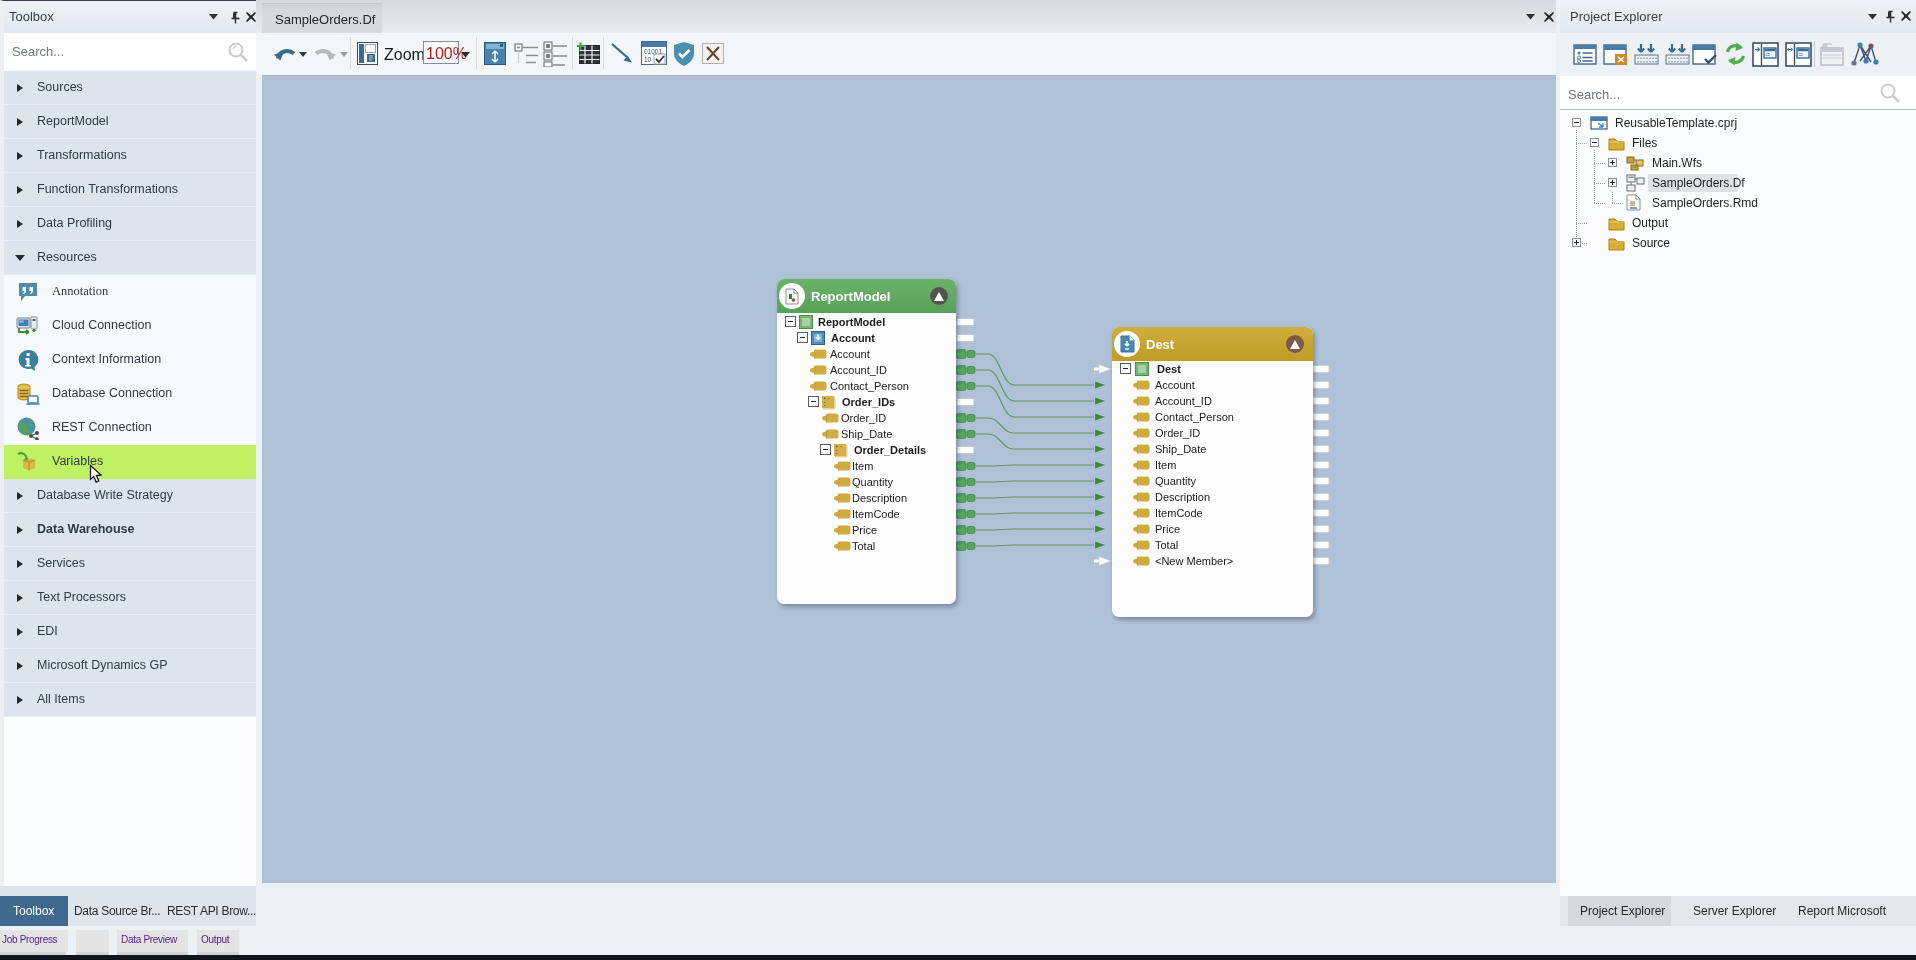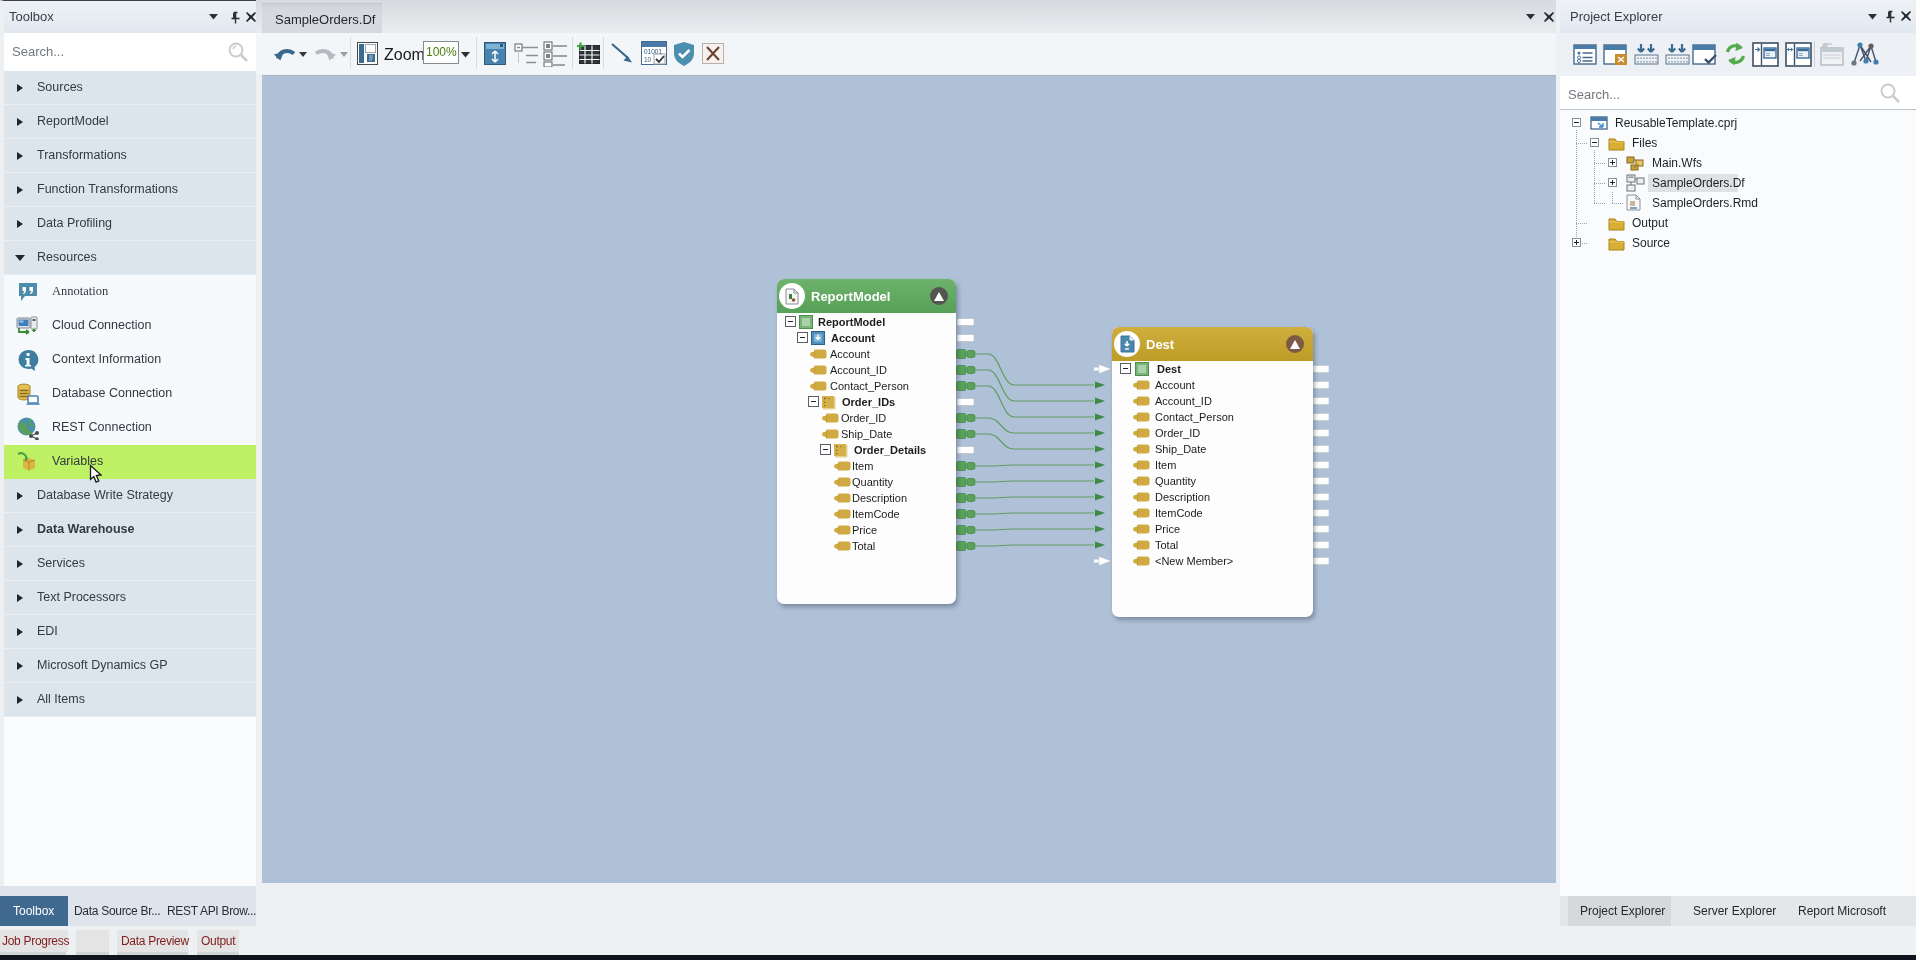--- a/index.html
+++ b/index.html
@@ -68,21 +68,21 @@
 .texp.plus:after { content:""; position:absolute; left:3px; top:1px; width:1px; height:5px; background:#20262b; }
 .dotv { position:absolute; width:1px; background-image:linear-gradient(#9aa2a9 1px, transparent 1px); background-size:1px 2px; }
 .doth { position:absolute; height:1px; background-image:linear-gradient(90deg,#9aa2a9 1px, transparent 1px); background-size:2px 1px; }
 
 #rtabs { position:absolute; left:1560px; top:896px; width:356px; height:30px; background:#e3e7ea; }
 #rtabs .tab { position:absolute; top:0; height:30px; font-size:12px; color:#24282c; }
 #rtabs .tab span { position:absolute; top:8px; left:12px; white-space:nowrap; }
 
 
 #bottomstrip { position:absolute; left:0; top:926px; width:1916px; height:29px; background:#eef1f4; }
-.btab { position:absolute; top:4px; height:22px; background:#e4e4e5; font-size:12px; color:#7f1d1d; letter-spacing:-0.3px; }
+.btab { position:absolute; top:4px; height:22px; background:#e4e4e5; font-size:10px; color:#4c1d95; letter-spacing:-0.3px; }
 .btab span { position:absolute; left:8px; top:4px; white-space:nowrap; }
 #navy { position:absolute; left:0; top:955px; width:1916px; height:5px; background:#10141d; }
 </style>
 </head>
 <body>
 <div id="app">
 
   <div id="left">
     <div class="hdr">
       <span class="t">Toolbox</span>
@@ -279,21 +279,21 @@
         <div class="tsep" style="left:94px;"></div>
         <svg class="tbi" style="left:101px;top:9px;" width="21" height="23">
           <rect x="0.5" y="0.5" width="20" height="22" fill="#fdfdfd" stroke="#454a4f"></rect>
           <rect x="2" y="2" width="5" height="19" fill="#3c6b90"></rect>
           <rect x="8.5" y="2.5" width="10" height="8" fill="#fff" stroke="#9aa6b0"></rect>
           <rect x="10" y="12" width="8" height="8" fill="#3c6b90"></rect>
           <path d="M12 14h4M12 16h4M12 18h3" stroke="#cfe0ee" stroke-width="0.8"></path>
         </svg>
         <div class="tbi" style="left:128px;top:13px;font-size:16px;color:#17191b;">Zoom</div>
         <div class="tbi" style="left:167px;top:8px;width:36px;height:23px;background:#fff;border:1px solid #878c91;">
-          <span style="position:absolute;left:2px;top:3px;font-size:12px;color:#4d7c0f;">100%</span>
+          <span style="position:absolute;left:2px;top:3px;font-size:16px;color:#b91c1c;">100%</span>
         </div>
         <svg class="tbi" style="left:205px;top:19px;" width="9" height="6">
           <path d="M0 0h9L4.5 5.5z" fill="#2b3137"></path>
         </svg>
         <div class="tsep" style="left:220px;"></div>
         <svg class="tbi" style="left:228px;top:9px;" width="22" height="23">
           <rect x="0.5" y="0.5" width="21" height="22" fill="#4883ad" stroke="#2c5b7e"></rect>
           <rect x="2" y="2" width="18" height="5" fill="#7fb3d4"></rect>
           <path d="M11 9v11m0-11l-3 3m3-3l3 3m-3 8l-3-3m3 3l3-3" stroke="#fff" stroke-width="1.5" fill="none"></path>
           <rect x="16" y="2" width="3" height="3" fill="#2c5b7e"></rect>

